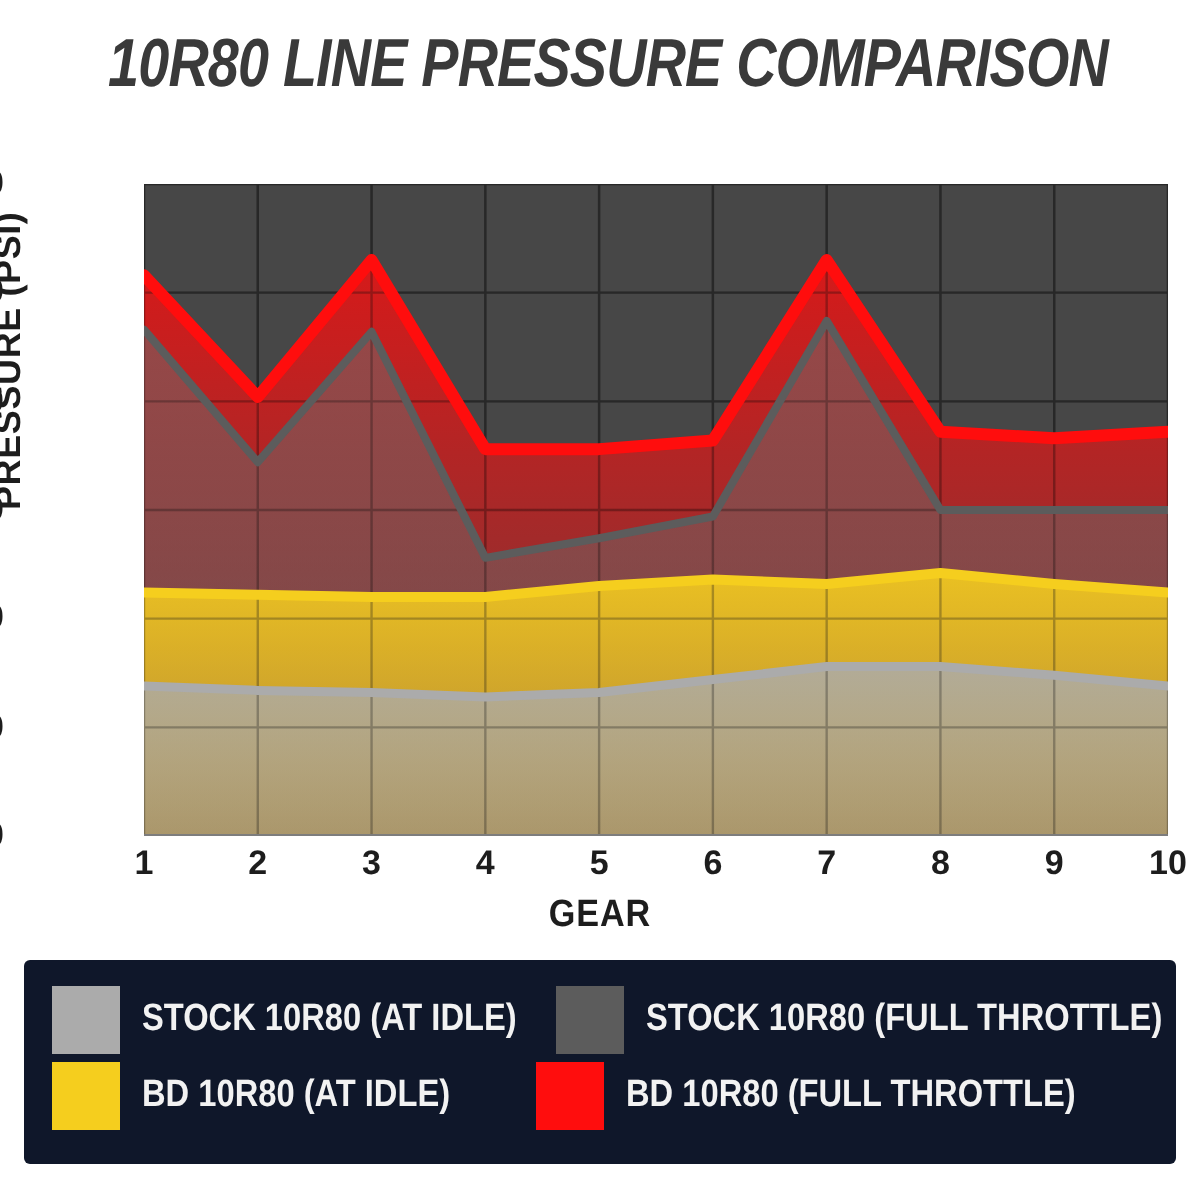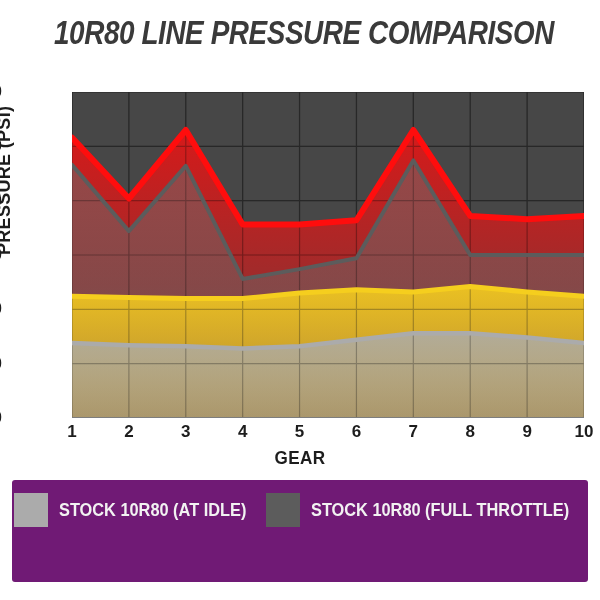--- a/index.html
+++ b/index.html
@@ -84,24 +84,24 @@
     color:#1d1d1d;
     letter-spacing:0.5px;
     transform:scaleX(0.9);
   }
 
   
   #legend{
     position:absolute;
     left:12px;top:480px;
     width:576px;height:102px;
-    background:#701a75;
+    background:#0f172a;
     border-radius:3px;
     box-sizing:border-box;
-    padding:11px 2px;
+    padding:11px 14px;
   }
   .legend-row{
     display:flex;
     height:38px;
     align-items:center;
   }
   .legend-item{
     display:flex;
     align-items:center;
     height:38px;
@@ -230,16 +230,24 @@
       <div class="legend-item col-left">
         <span class="swatch" id="sw0" style="background: rgb(171, 171, 171);"></span>
         <span class="legend-label">STOCK 10R80 (AT IDLE)</span>
       </div>
       <div class="legend-item col-right">
         <span class="swatch" id="sw1" style="background: rgb(92, 92, 92);"></span>
         <span class="legend-label">STOCK 10R80 (FULL THROTTLE)</span>
       </div>
     </div>
     <div class="legend-row">
+      <div class="legend-item col-left">
+        <span class="swatch" id="sw2" style="background: rgb(245, 206, 30);"></span>
+        <span class="legend-label">BD 10R80 (AT IDLE)</span>
+      </div>
+      <div class="legend-item col-right">
+        <span class="swatch" id="sw3" style="background: rgb(255, 13, 13);"></span>
+        <span class="legend-label">BD 10R80 (FULL THROTTLE)</span>
+      </div>
     </div>
   </div>
 
 </div>
 
 </body></html>

